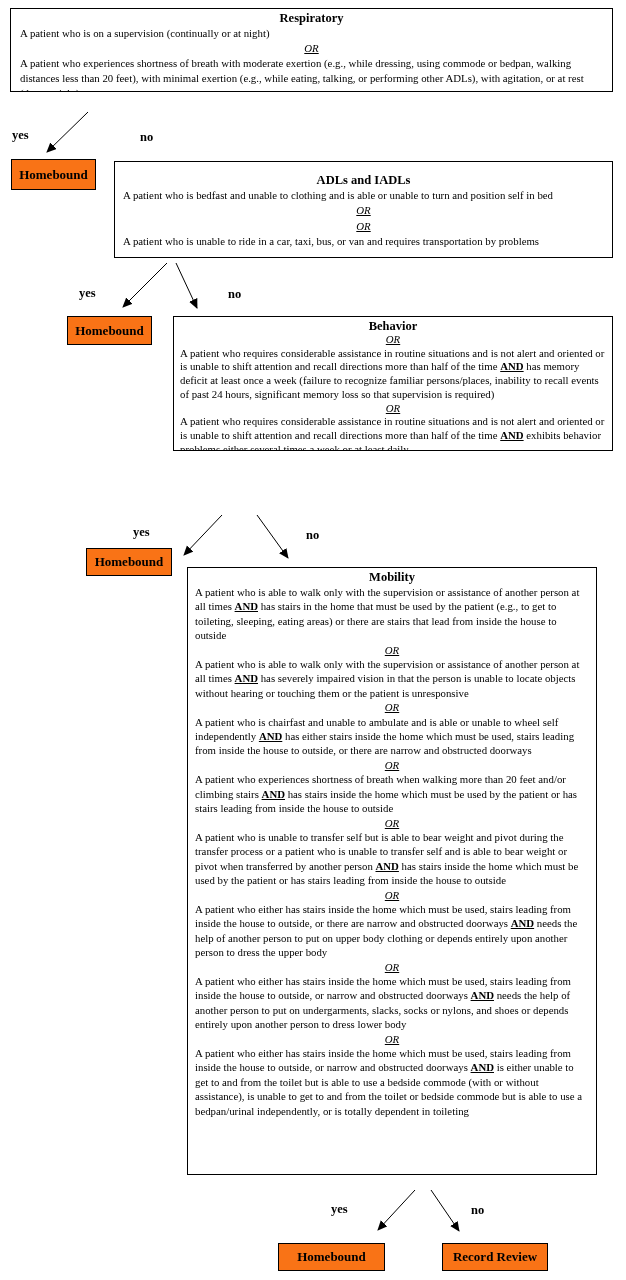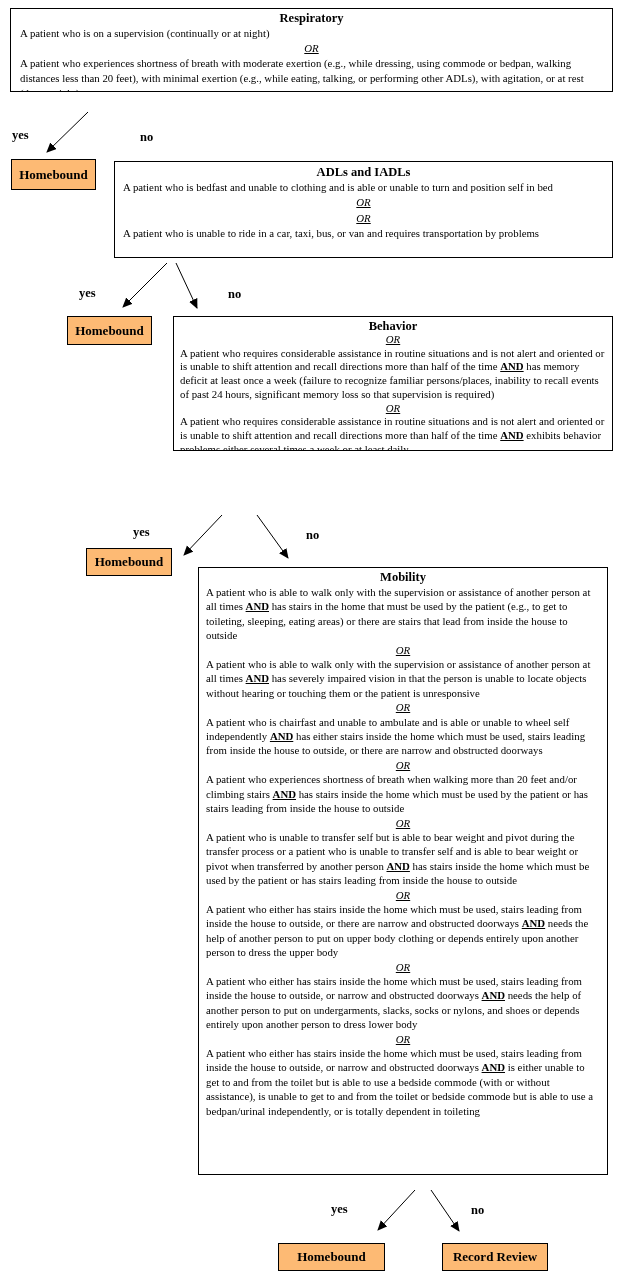--- a/index.html
+++ b/index.html
@@ -3,28 +3,28 @@
 <meta charset="utf-8">
 <style>
   html,body{margin:0;padding:0;background:#fff;}
   .stage{position:relative;width:626px;height:1280px;background:#ffffff;
          font-family:"Liberation Serif", serif;color:#000;overflow:hidden;}
   .arrows{position:absolute;left:0;top:0;width:626px;height:1280px;pointer-events:none;}
   .bigbox{position:absolute;border:1px solid #000;background:#fff;box-sizing:border-box;
           font-size:10.8px;line-height:14.4px;overflow:hidden;}
   .boxtitle{text-align:center;font-weight:bold;font-size:12.5px;line-height:15px;}
   #box-respiratory{left:10px;top:8px;width:603px;height:84px;padding:2px 9px;line-height:15px;}
-  #box-adls{left:114px;top:161px;width:499px;height:97px;padding:3px 8px;line-height:15.4px;}
+  #box-adls{left:114px;top:161px;width:499px;height:97px;padding:11px 8px;line-height:15.4px;}
   #box-behavior{left:173px;top:316px;width:440px;height:135px;padding:2px 6px;line-height:13.7px;}
   #box-behavior .boxtitle{line-height:14px;}
-  #box-mobility{left:198px;top:567px;width:410px;height:608px;padding:2px 7px;line-height:14.4px;}
+  #box-mobility{left:187px;top:567px;width:410px;height:608px;padding:2px 7px;line-height:14.4px;}
   .para{text-align:left;}
   .or-line{text-align:center;font-style:italic;text-decoration:underline;}
   .emph{font-weight:bold;text-decoration:underline;}
-  .terminal{position:absolute;border:1px solid #000;background:#fdba74;box-sizing:border-box;
+  .terminal{position:absolute;border:1px solid #000;background:#f97316;box-sizing:border-box;
             font-weight:bold;font-size:13px;display:flex;align-items:center;justify-content:center;}
   #hb1{left:11px;top:159px;width:85px;height:31px;}
   #hb2{left:67px;top:316px;width:85px;height:29px;}
   #hb3{left:86px;top:548px;width:86px;height:28px;}
   #hb4{left:278px;top:1243px;width:107px;height:28px;}
   #rr{left:442px;top:1243px;width:106px;height:28px;}
   .lbl{position:absolute;font-weight:bold;font-size:12.5px;line-height:13px;}
   #y1{left:12px;top:129px;} #n1{left:140px;top:131px;}
   #y2{left:79px;top:287px;} #n2{left:228px;top:288px;}
   #y3{left:133px;top:526px;} #n3{left:306px;top:529px;}

